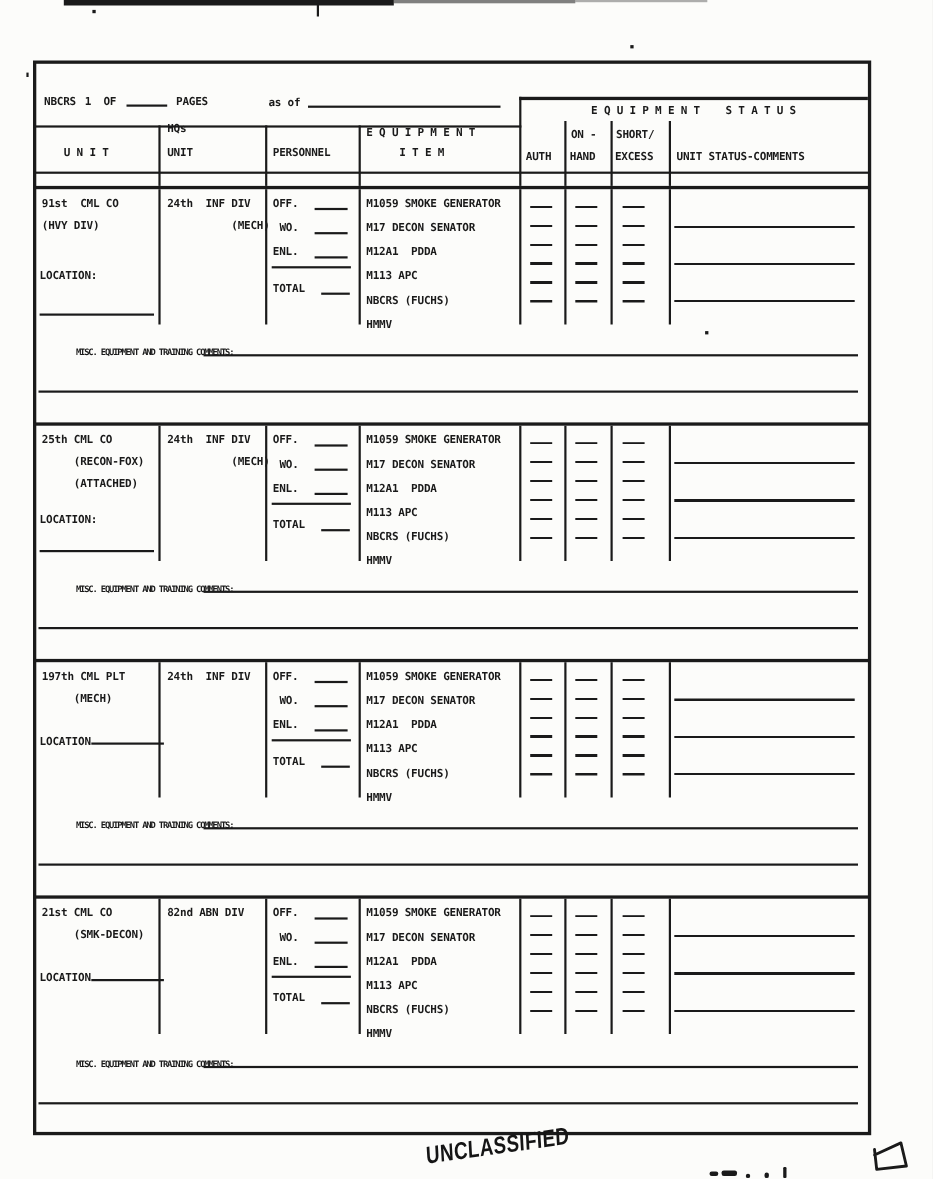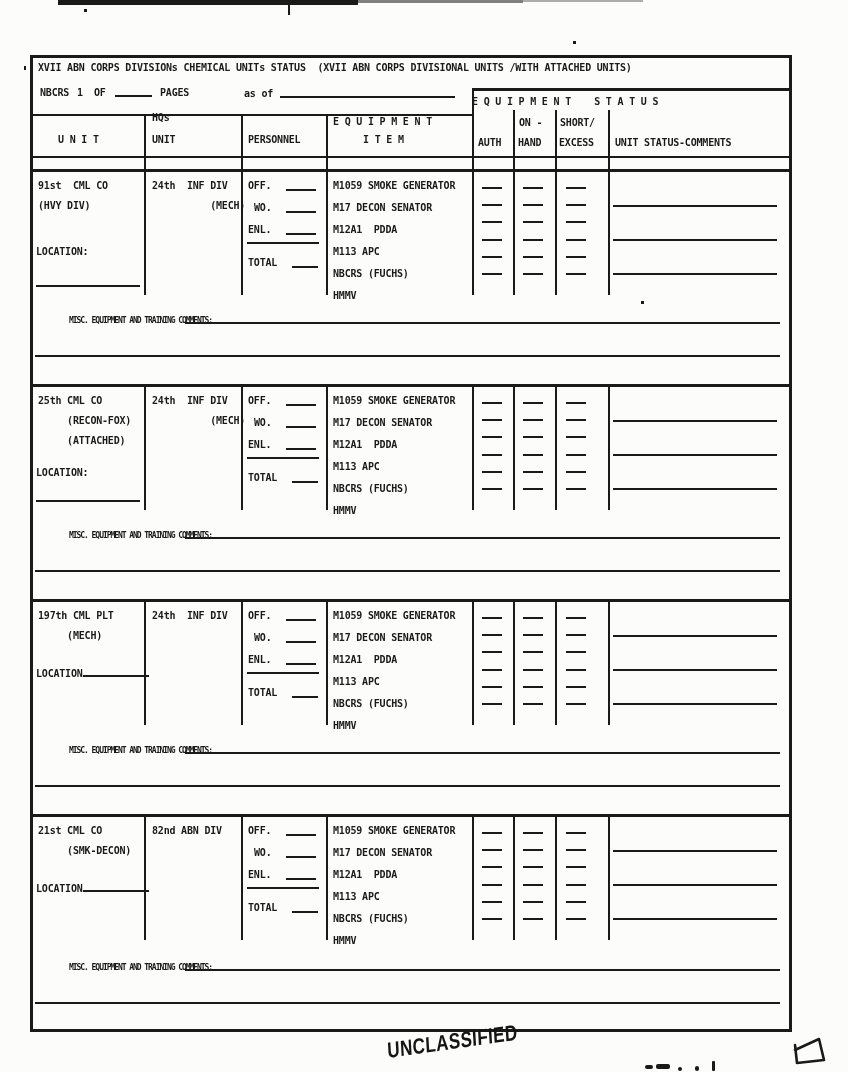--- a/index.html
+++ b/index.html
@@ -34,33 +34,32 @@
   <div class="speck" style="left:358px;top:0;width:165px;height:3px;opacity:.55;"></div>
   <div class="speck" style="left:523px;top:0;width:120px;height:2px;opacity:.35;"></div>
   <div class="speck" style="left:288px;top:3px;width:2px;height:12px;"></div>
   <div class="speck" style="left:84px;top:9px;width:3px;height:3px;"></div>
   <div class="speck" style="left:573px;top:41px;width:3px;height:3px;"></div>
   <div class="speck" style="left:641px;top:301px;width:3px;height:3px;"></div>
   <div class="speck" style="left:24px;top:66px;width:2px;height:4px;"></div>
 
   <div class="frame"></div>
 
-  <div class="t" style="left:38px;top:62px;">XVII ABN CORPS DIVISIONs CHEMICAL UNITs STATUS  (XVII ABN CORPS DIVISIONAL UNITS /WITH ATTACHED UNITS)</div>
 
   <div class="t" style="left:40px;top:87px;">NBCRS</div>
   <div class="t" style="left:77px;top:87px;">1</div>
   <div class="t" style="left:94px;top:87px;">OF</div>
   <div class="bl" style="left:115px;top:95px;width:37px;"></div>
   <div class="t" style="left:160px;top:87px;">PAGES</div>
   <div class="t" style="left:244px;top:88px;">as of</div>
   <div class="bl" style="left:280px;top:96px;width:175px;"></div>
 
   <div class="hl" style="left:472px;top:88px;width:317px;height:3px;"></div>
   <div class="vl" style="left:472px;top:88px;height:81px;"></div>
-  <div class="t" style="left:472px;top:96px;width:317px;">E Q U I P M E N T    S T A T U S</div>
+  <div class="t" style="left:472px;top:96px;width:317px;text-align:center;">E Q U I P M E N T    S T A T U S</div>
 
   <div class="hl" style="left:30px;top:114px;width:444px;"></div>
   <div class="vl" style="left:144px;top:114px;height:55px;"></div>
   <div class="vl" style="left:241px;top:114px;height:55px;"></div>
   <div class="vl" style="left:326px;top:114px;height:55px;"></div>
   <div class="vl" style="left:513px;top:110px;height:59px;"></div>
   <div class="vl" style="left:555px;top:110px;height:59px;"></div>
   <div class="vl" style="left:608px;top:110px;height:59px;"></div>
 
   <div class="t" style="left:58px;top:134px;">U N I T</div>

